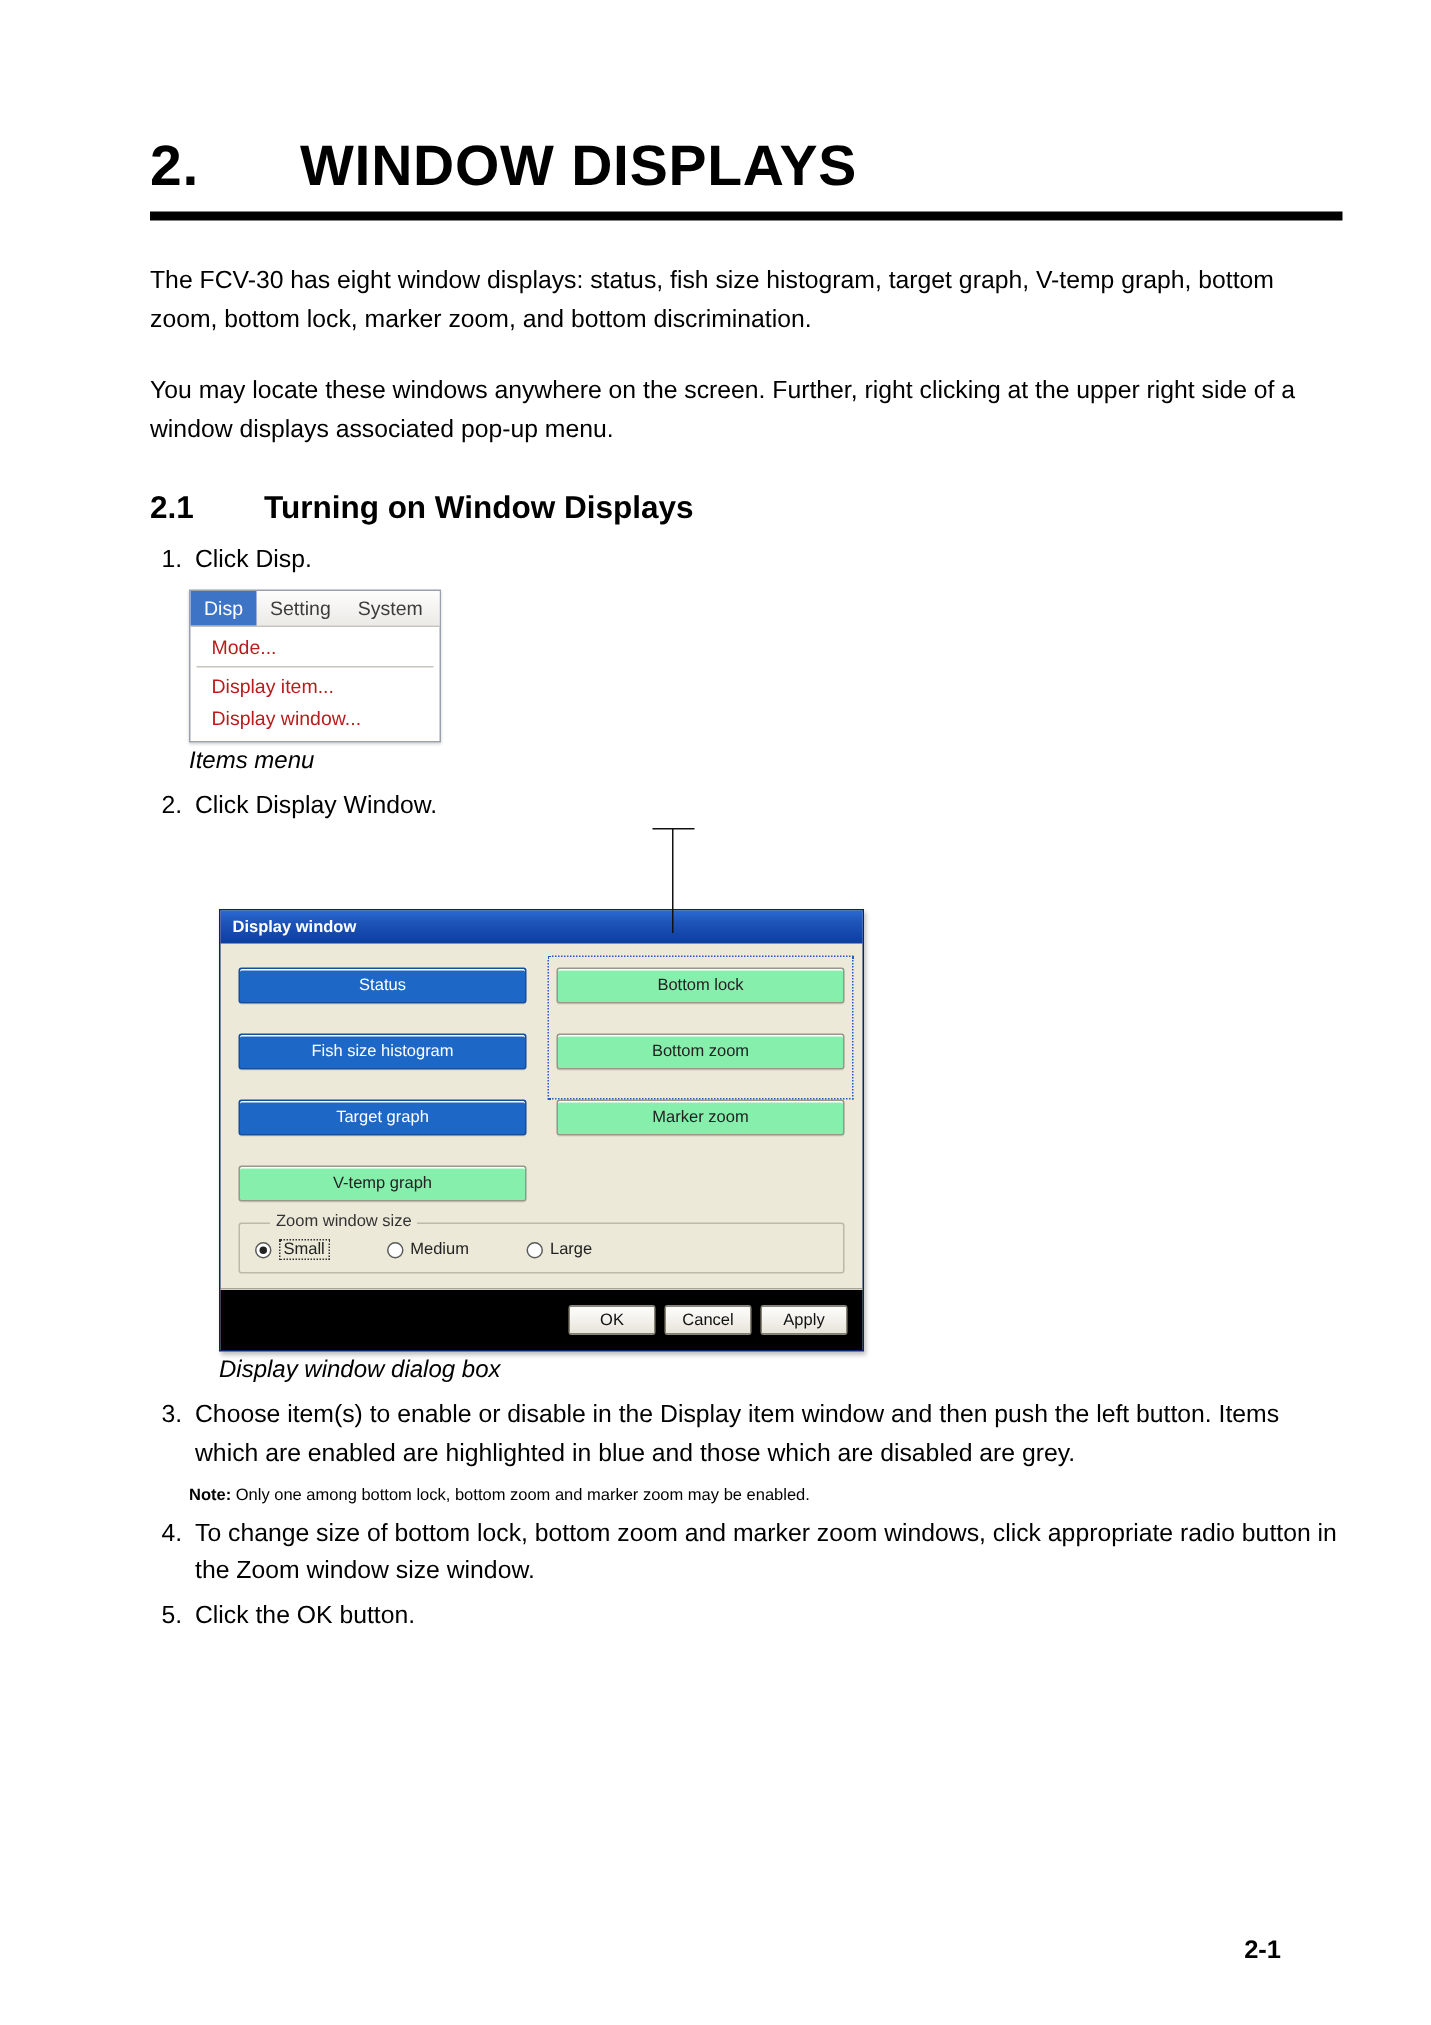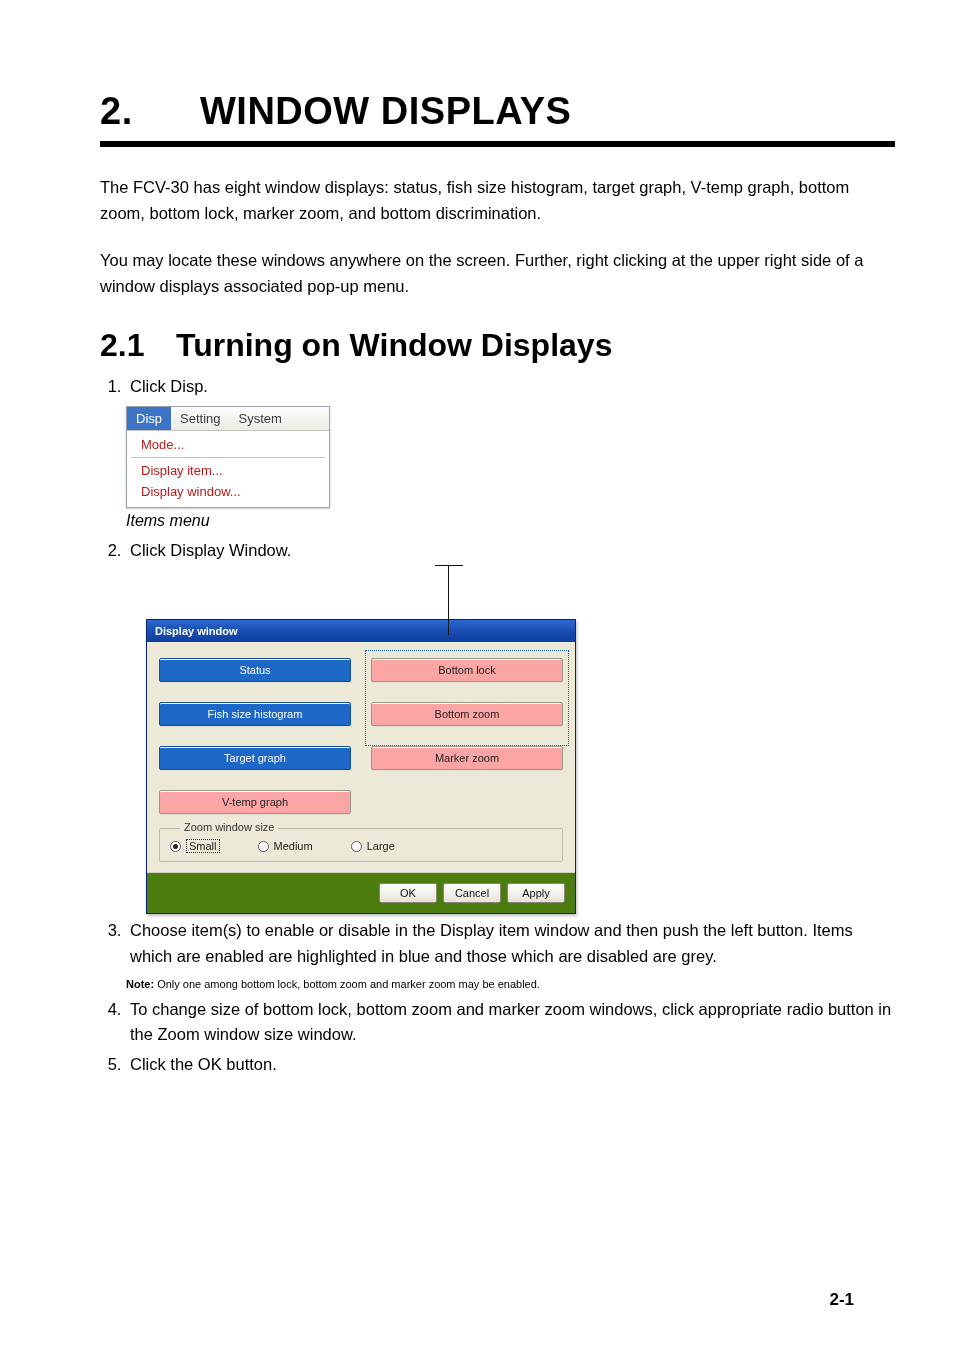--- a/index.html
+++ b/index.html
@@ -26,42 +26,42 @@
     height: 6px;
     background: #000;
     margin: 0 0 28px 0;
   }
   .body-text {
     font-size: 16.5px;
     line-height: 1.55;
     margin: 0 0 22px 0;
   }
   .section-heading {
-    font-size: 32px;
+    font-size: 21px;
     font-weight: 700;
     margin: 28px 0 10px 0;
   }
   .section-heading .num { display:inline-block; width:76px; }
   ol.steps {
     margin: 0 0 0 0;
     padding-left: 26px;
     font-size: 16.5px;
     line-height: 1.55;
   }
   ol.steps > li { margin-bottom: 4px; padding-left:4px;}
   .fig-wrap { margin: 6px 0 4px 26px; }
   .caption {
     font-style: italic;
     font-size: 16px;
     margin: 4px 0 8px 26px;
   }
 
   
   .disp-menu {
-    width: 204px;
+    width: 168px;
     border: 1px solid #9aa0ae;
     font-family: Tahoma, Arial, sans-serif;
     font-size: 13px;
     background: #fff;
     box-shadow: 0 1px 2px rgba(0,0,0,0.2);
   }
   .disp-menu .menubar {
     display: flex;
     background: linear-gradient(#fdfdfd,#eceae6);
     border-bottom: 1px solid #c5c2bb;
@@ -120,21 +120,21 @@
     grid-template-columns: 1fr 1fr;
     column-gap: 18px;
     row-gap: 7px;
     position: relative;
     gap: 20px;
   }
   .optbtn {
     text-align: center;
     padding: 5px 4px;
     border: 1px solid #9a968a;
-    background: #fca5a5;
+    background: #86efac;
     border-radius: 2px;
     font-size: 11px;
     color: #222;
     box-shadow: inset 0 1px 0 #fff, 0 1px 0 rgba(0,0,0,0.05);
   }
   .optbtn.sel {
     background: #1d67c6;
     border-color: #164e9a;
     color: #fff;
   }
@@ -162,21 +162,21 @@
     width:11px; height:11px; border-radius:50%;
     border:1px solid #5a5a5a; background:#fff; display:inline-block; position:relative;
   }
   .radio.checked .dot::after{
     content:""; position:absolute; left:2px; top:2px; width:5px; height:5px; border-radius:50%; background:#222;
   }
   .radio.first .lbl { border:1px dotted #333; padding:0 2px;}
   .dlg .btnrow {
     display:flex; justify-content:flex-end; gap:6px; padding: 10px 10px 10px 10px;
     border-top:1px solid #d6d2c4;
-    background:#4d7c0f;
+    background:#000000;
   }
   .winbtn {
     min-width:58px; text-align:center;
     padding:3px 10px; font-size:11px;
     border:1px solid #8b8778; border-radius:2px;
     background: linear-gradient(#fefefe,#e6e3d8);
     color:#111;
   }
 
   .note-line { margin: 6px 0 4px 26px; font-size:11px; line-height:1.55;}
@@ -278,20 +278,21 @@
 
       </div>
       <div class="btnrow">
         <div class="winbtn">OK</div>
         <div class="winbtn">Cancel</div>
         <div class="winbtn">Apply</div>
       </div>
     </div>
   </div>
 
+  <div class="caption" style="margin-left:46px;">Display window dialog box</div>
 
   <ol class="steps" start="3">
     <li>Choose item(s) to enable or disable in the Display item window and then push the left button. Items which are enabled are highlighted in blue and those which are disabled are grey.</li>
   </ol>
 
   <div class="note-line">
     <span class="b">Note:</span><span> Only one among bottom lock, bottom zoom and marker zoom may be enabled.</span>
   </div>
 
   <ol class="steps" start="4">

